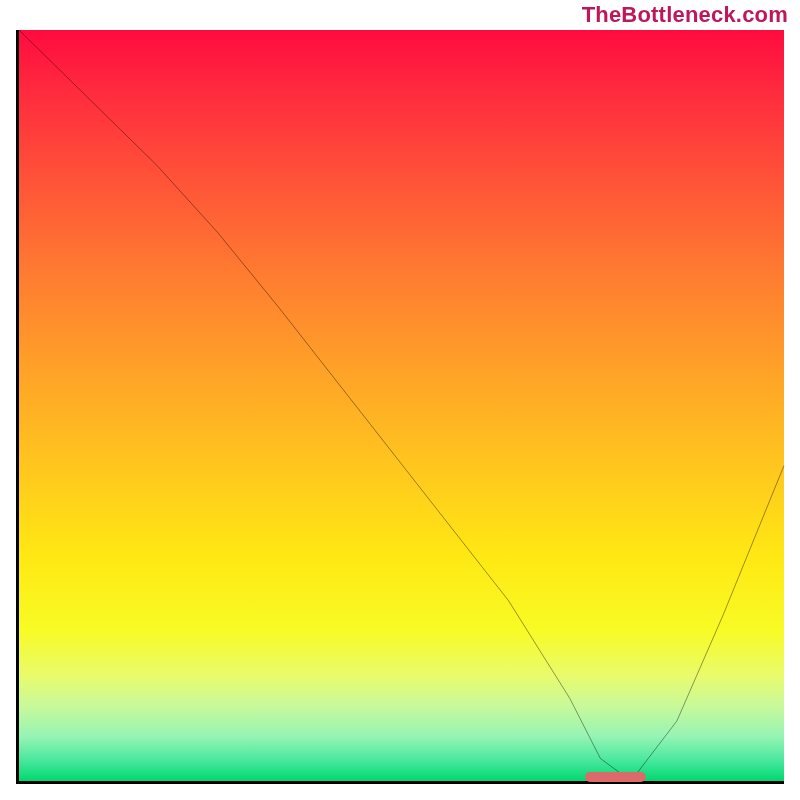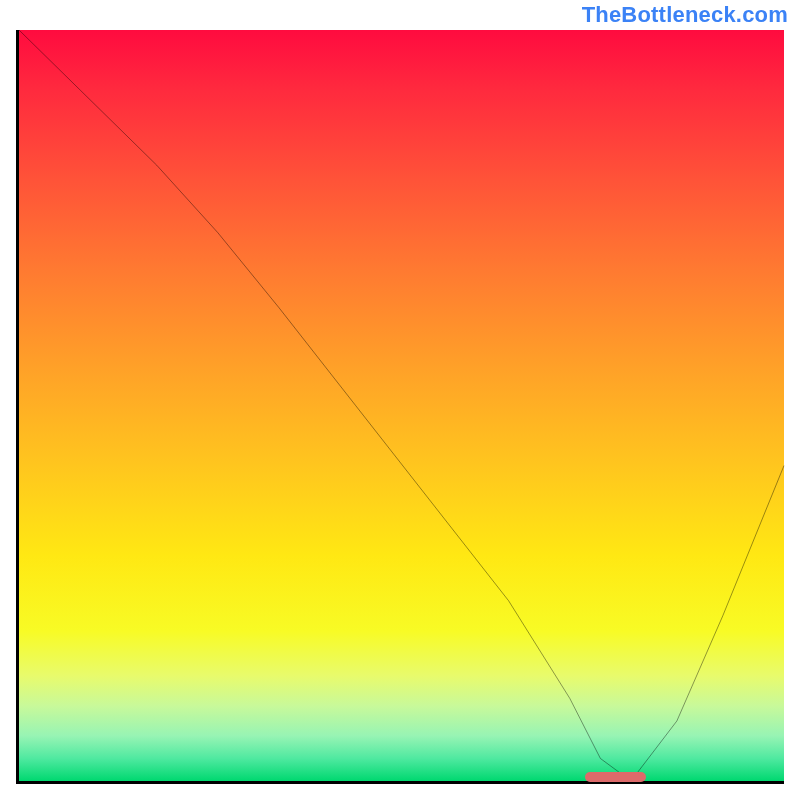--- a/index.html
+++ b/index.html
@@ -15,21 +15,21 @@
     position: relative;
     width: 800px;
     height: 800px;
   }
   .branding {
     position: absolute;
     top: 2px;
     right: 12px;
     font-size: 22px;
     font-weight: bold;
-    color: #3b82f6;
+    color: #be185d;
     letter-spacing: 0.2px;
   }
   .plot {
     position: absolute;
     left: 16px;
     top: 30px;
     width: 768px;
     height: 754px;
     border-left: 3px solid #000;
     border-bottom: 3px solid #000;

